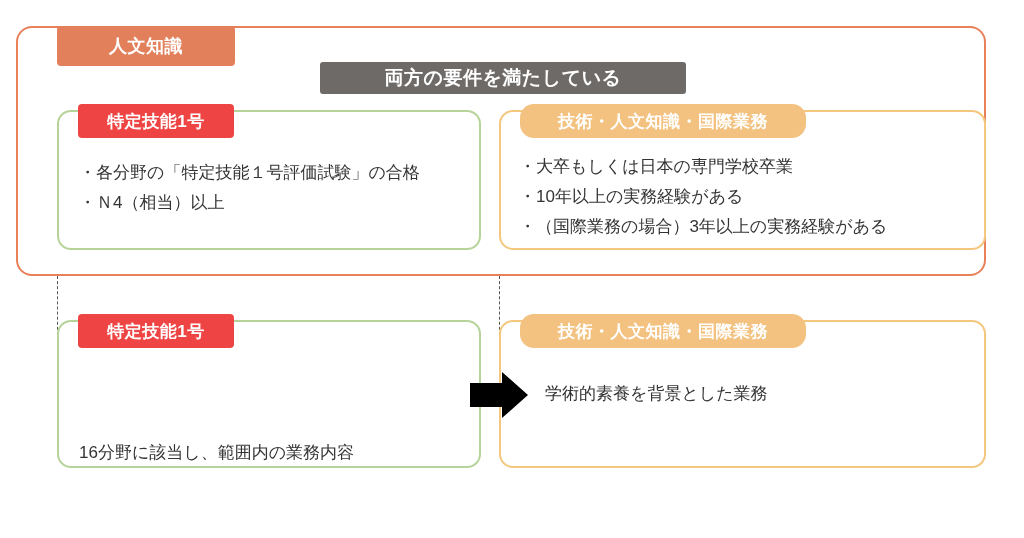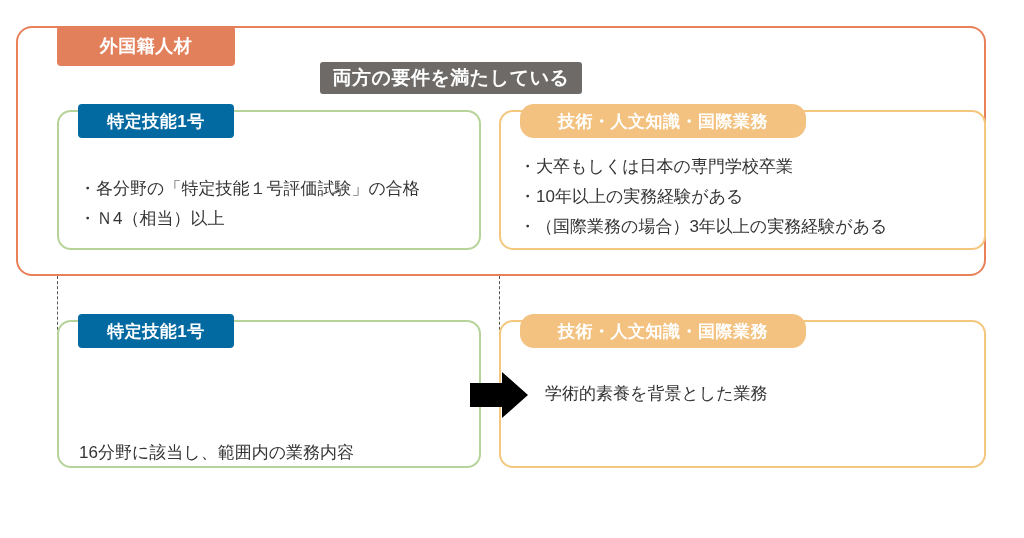--- a/index.html
+++ b/index.html
@@ -47,34 +47,34 @@
   }
   .tag-orange-strong {
     background: #e2805c;
     border-radius: 4px;
   }
   .tag-gray {
     background: #6d6a68;
     border-radius: 3px;
   }
   .tag-green {
-    background: #0369a1;
+    background: #ef4444;
     border-radius: 4px;
   }
   .tag-lightorange {
     background: #f3c280;
     border-radius: 14px;
   }
 
   #tag-foreign {
     left: 57px; top: 26px; width: 178px; height: 40px;
     font-size: 18px;
   }
   #tag-both {
-    left: 320px; top: 62px; width: 262px; height: 32px;
+    left: 320px; top: 62px; width: 366px; height: 32px;
     font-size: 19px;
   }
   #tag-change {
     left: 317px; top: 490px; width: 330px; height: 32px;
     font-size: 19px;
   }
 
   
   .card {
     position: absolute;
@@ -106,21 +106,21 @@
   #tag-gijinkoku-1 {
     left: 520px; top: 104px; width: 286px; height: 34px; font-size: 17px;
   }
   #tag-tokutei-2 {
     left: 78px; top: 314px; width: 156px; height: 34px; font-size: 17px;
   }
   #tag-gijinkoku-2 {
     left: 520px; top: 314px; width: 286px; height: 34px; font-size: 17px;
   }
 
-  #body-tokutei-1 { position: absolute; left: 79px; top: 158px; width: 400px; margin-top: 16px; }
+  #body-tokutei-1 { position: absolute; left: 79px; top: 158px; width: 400px; }
   #body-gijinkoku-1 { position: absolute; left: 519px; top: 152px; width: 470px; }
   #body-tokutei-2 {
     position: absolute; left: 79px; top: 320px; width: 400px; height: 148px;
     display: flex; align-items: flex-end;
   }
   #body-gijinkoku-2 {
     position: absolute; left: 545px; top: 320px; width: 430px; height: 148px;
     display: flex; align-items: center; text-align: right;
   }
 
@@ -178,16 +178,16 @@
   <div class="card orange" id="card-gijinkoku-bottom"></div>
   <div class="tag tag-lightorange" id="tag-gijinkoku-2">技術・人文知識・国際業務</div>
   <div id="body-gijinkoku-2">
     <span class="card-body">学術的素養を背景とした業務</span>
   </div>
 
   <svg id="arrow" viewBox="0 0 58 46">
     <polygon points="0,11 32,11 32,0 58,23 32,46 32,35 0,35" fill="#000000"></polygon>
   </svg>
 
-  <div class="tag tag-orange-strong" id="tag-foreign">外国籍人材</div>
+  <div class="tag tag-orange-strong" id="tag-foreign">人文知識</div>
   <div class="tag tag-gray" id="tag-both">両方の要件を満たしている</div>
 
 </div>
 
 </body></html>

